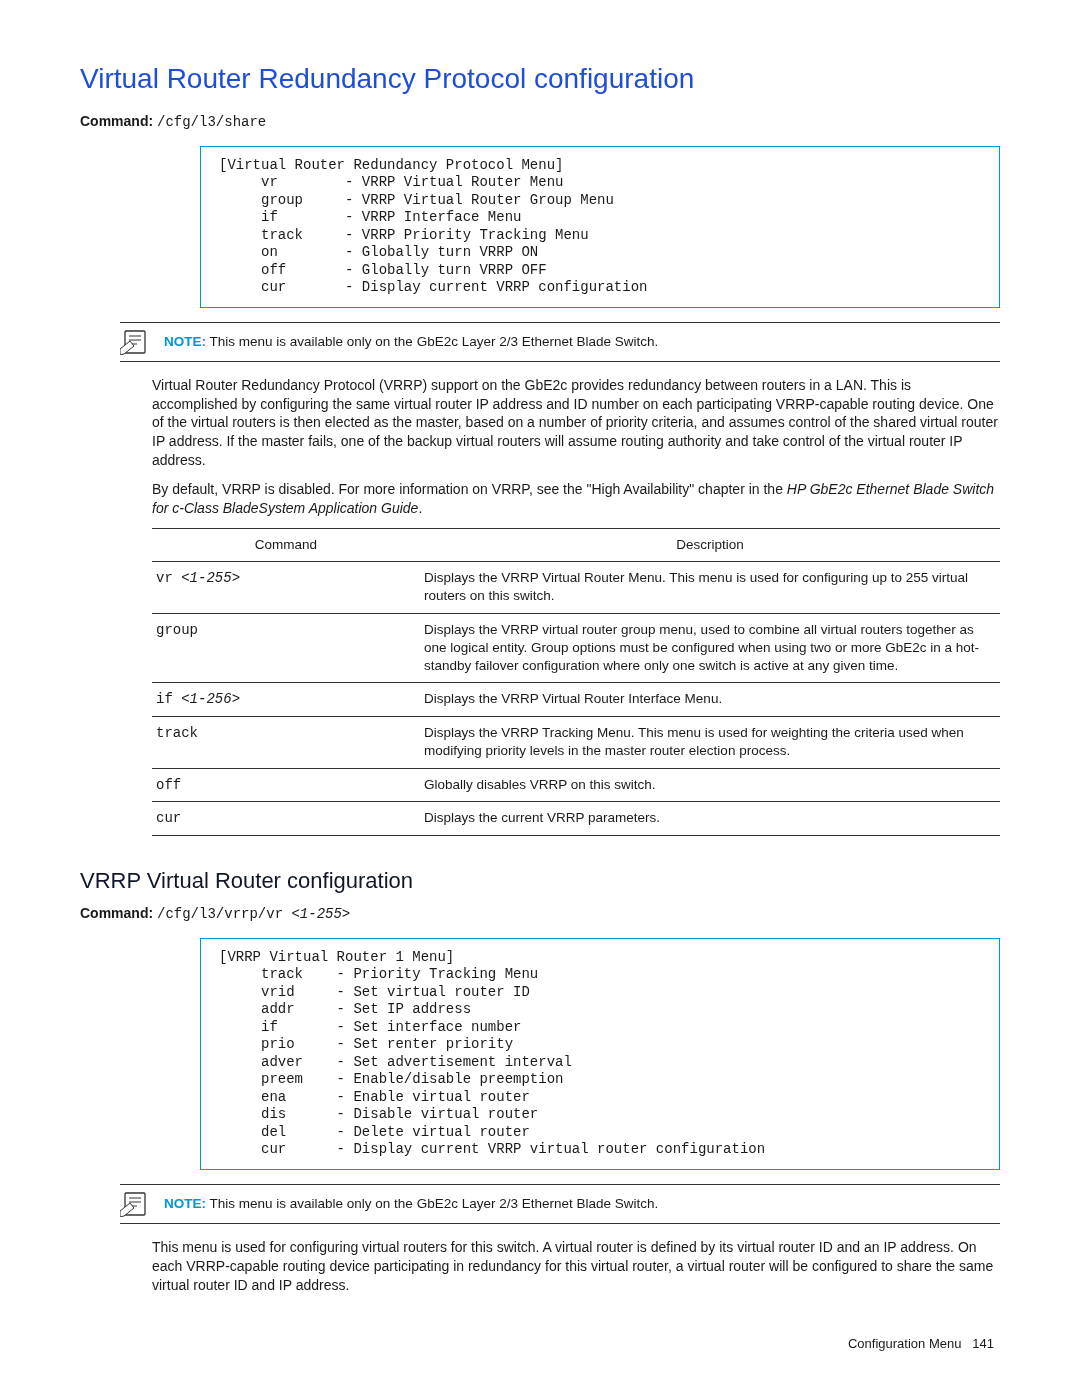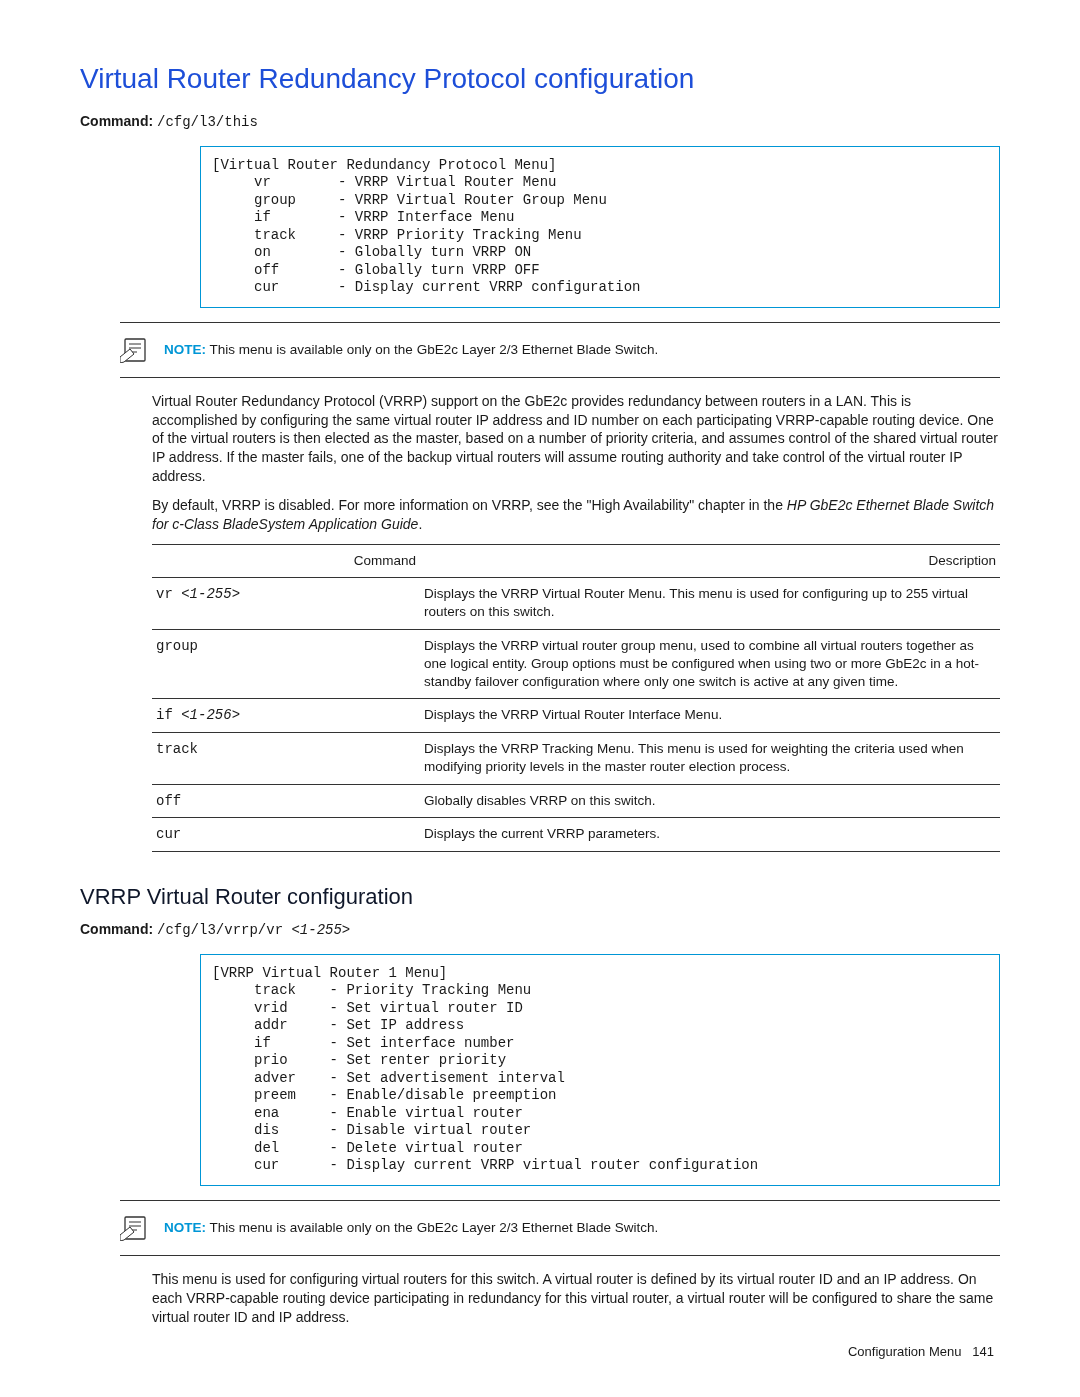--- a/index.html
+++ b/index.html
@@ -39,33 +39,33 @@
   }
   .cmdline .lbl {
     font-weight: 700;
   }
   .mono, code, pre {
     font-family: "Courier New", monospace;
     font-size: 14px;
   }
   .terminal {
     border: 1px solid #0096d6;
-    padding: 10px 11px;
+    padding: 10px 18px;
     margin-left: 120px;
     margin-right: 0;
     white-space: pre;
     line-height: 1.25;
   }
   .noteblock {
     display: flex;
     align-items: center;
     border-top: 1px solid #333;
     border-bottom: 1px solid #333;
     margin: 14px 0 14px 40px;
-    padding: 14px 0;
+    padding: 6px 0;
     gap: 14px;
   }
   .noteblock .icon {
     width: 30px;
     height: 26px;
     flex: 0 0 auto;
   }
   .noteblock .txt {
     font-size: 13.5px;
   }
@@ -83,53 +83,53 @@
     font-size: 13.5px;
   }
   .tablecap .tnum { font-weight: 700; }
   table.opts {
     margin-left: 72px;
     width: calc(100% - 72px);
     border-collapse: collapse;
     font-size: 13.5px;
   }
   table.opts th {
-    text-align: right;
+    text-align: center;
     font-weight: 400;
     padding: 7px 4px;
     border-top: 1px solid #333;
     border-bottom: 1px solid #333;
     vertical-align: top;
   }
   table.opts td {
     padding: 7px 4px;
     border-bottom: 1px solid #333;
     vertical-align: top;
   }
   table.opts td:first-child, table.opts th:first-child {
     width: 260px;
   }
   .italic-arg { font-style: italic; margin-top: 11px; }
   .footer {
     position: absolute;
-    bottom: 36px;
+    bottom: 44px;
     right: 86px;
     font-size: 13px;
   }
 </style>
 </head>
 <body>
 
 <div class="page">
 
   <h1>Virtual Router Redundancy Protocol configuration</h1>
 
   <div class="cmdline indent">
     <span class="lbl">Command:</span>
-    <span class="mono">/cfg/l3/this</span>
+    <span class="mono">/cfg/l3/share</span>
   </div>
 
   <pre class="terminal mono">[Virtual Router Redundancy Protocol Menu]
      vr        - VRRP Virtual Router Menu
      group     - VRRP Virtual Router Group Menu
      if        - VRRP Interface Menu
      track     - VRRP Priority Tracking Menu
      on        - Globally turn VRRP ON
      off       - Globally turn VRRP OFF
      cur       - Display current VRRP configuration</pre>

